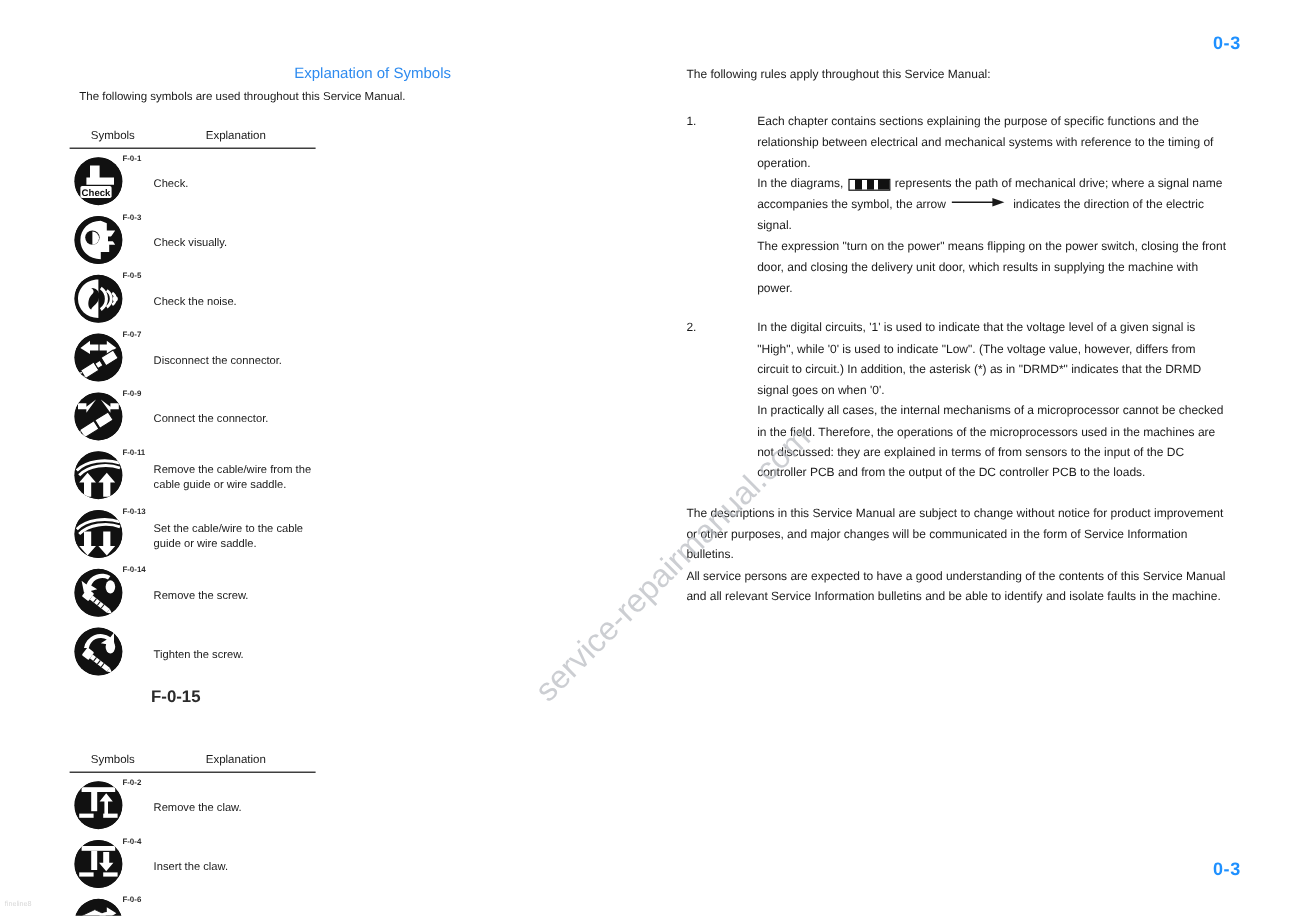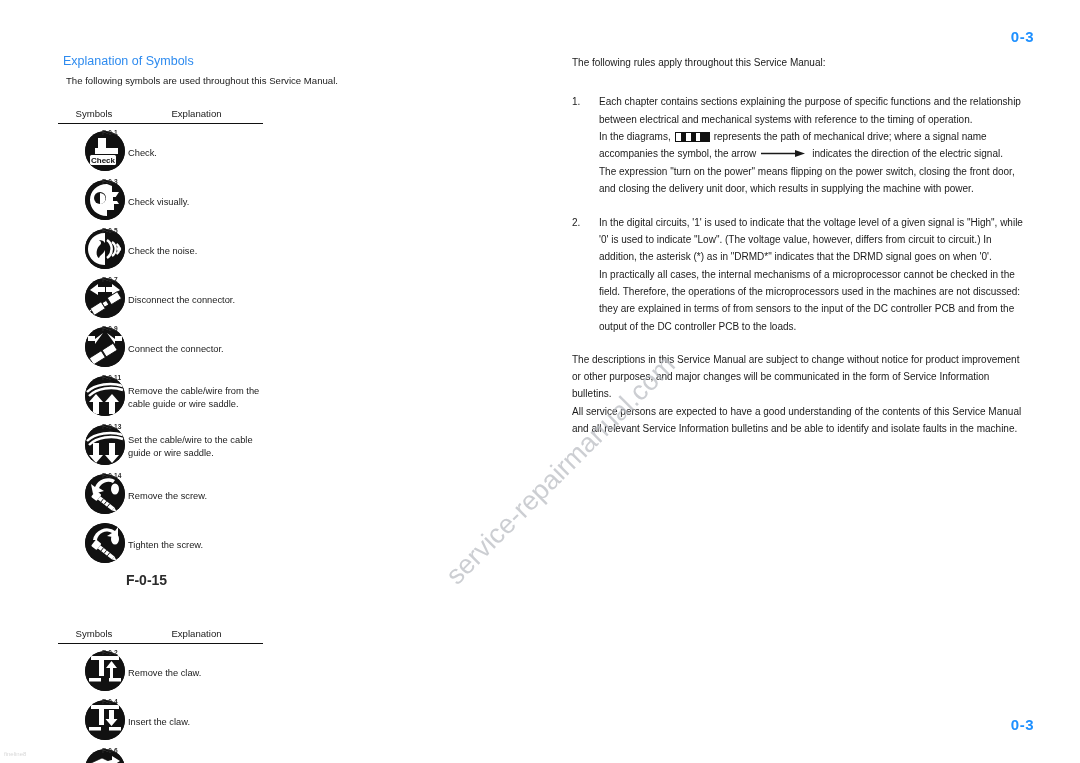--- a/index.html
+++ b/index.html
@@ -34,20 +34,21 @@
     position: absolute;
     left: 58px;
     top: 54px;
     width: 500px;
   }
   .section-title {
     font-size: 12.5px;
     color: #2E8BEF;
     margin: 0 0 7px 5px;
     font-weight: normal;
+    text-align: center;
   }
   .section-intro {
     font-size: 9.6px;
     margin: 0 0 22px 8px;
     color: #1a1a1a;
   }
 
   .tables-wrap {
     display: flex;
     gap: 40px;
@@ -86,21 +87,21 @@
   }
   .sym-text.multi { padding-top: 9px; }
 
   
   .ico {
     width: 40px;
     height: 40px;
     border-radius: 50%;
     background: #111;
     position: relative;
-    margin-left: 27px;
+    margin-left: 4px;
     overflow: hidden;
   }
   .ico svg { display: block; }
   .fig-lbl {
     position: absolute;
     font-size: 6.6px;
     font-weight: bold;
     color: #2b2b2b;
     left: 44px;
     top: -2px;
@@ -129,21 +130,21 @@
   #right-col p { margin: 0; }
   .lead { margin-bottom: 22px !important; }
   .num-item {
     display: flex;
     margin-bottom: 16px;
   }
   .num-item .num {
     width: 27px;
     flex: none;
   }
-  .num-item .body { flex: 1; }
+  .num-item .body { flex: 1; margin-left: 32px; }
   .num-item .body p + p { margin-top: 2px; }
   .tail-block { margin-top: 6px; }
   .tail-block p + p { margin-top: 0px; }
 
   
   .drive-sym {
     display: inline-block;
     vertical-align: middle;
     width: 33px;
     height: 8px;

